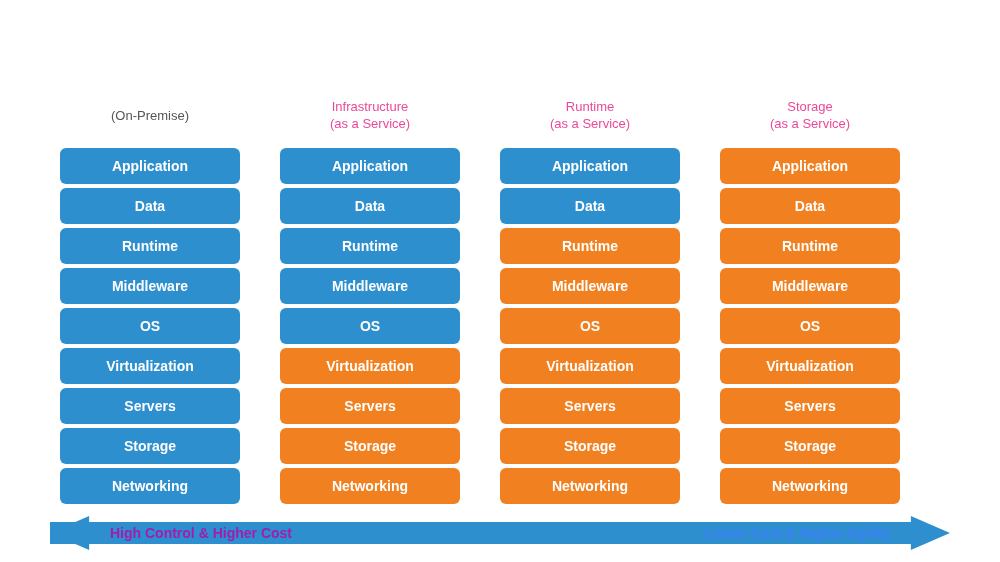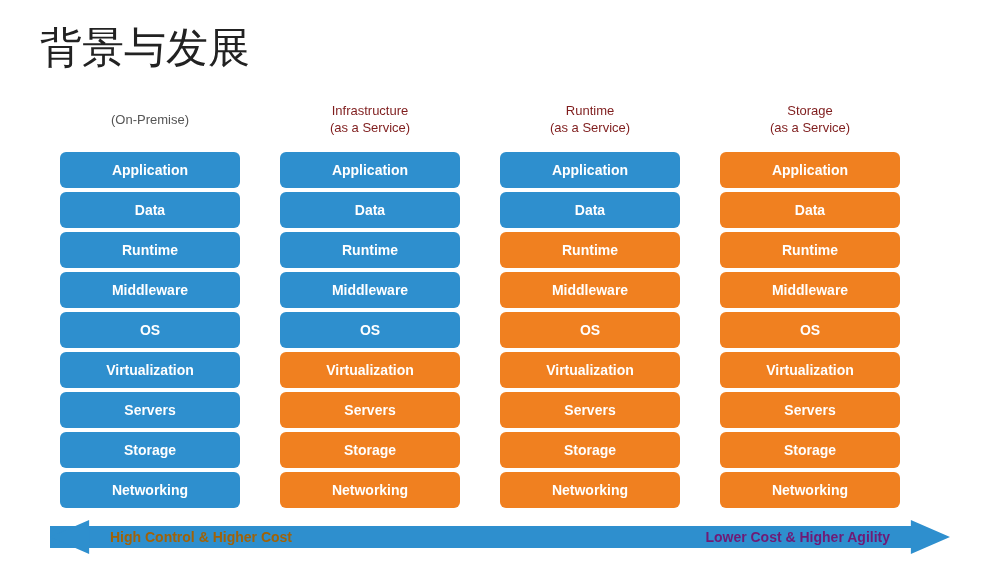--- a/index.html
+++ b/index.html
@@ -52,21 +52,21 @@
       text-align: center;
     }
 
     .column-header-label {
       font-size: 13px;
       color: #555;
       line-height: 1.3;
     }
 
     .column-header-label.accent {
-      color: #7f1d1d;
+      color: #ec4899;
     }
 
     .boxes {
       display: flex;
       flex-direction: column;
       gap: 4px;
       width: 180px;
     }
 
     .box {
@@ -110,40 +110,39 @@
     .arrow-svg {
       width: 100%;
       height: 38px;
     }
 
     .arrow-left-label {
       position: absolute;
       left: 60px;
       top: 50%;
       transform: translateY(-50%);
-      color: #a16207;
+      color: #a21caf;
       font-size: 14px;
       font-weight: 700;
     }
 
     .arrow-right-label {
       position: absolute;
       right: 60px;
       top: 50%;
       transform: translateY(-50%);
-      color: #701a75;
+      color: #3b82f6;
       font-size: 14px;
       font-weight: 700;
     }
   </style>
 </head>
 <body>
 
 <div class="page">
-  <div class="title">背景与发展</div>
 
   <div class="columns-wrapper" id="columns-wrapper">
       <div class="column">
         <div class="column-header">
           <span class="column-header-label">(On-Premise)</span>
         </div>
         <div class="boxes">
           <div class="box blue">Application</div>
           <div class="box blue">Data</div>
           <div class="box blue">Runtime</div>

